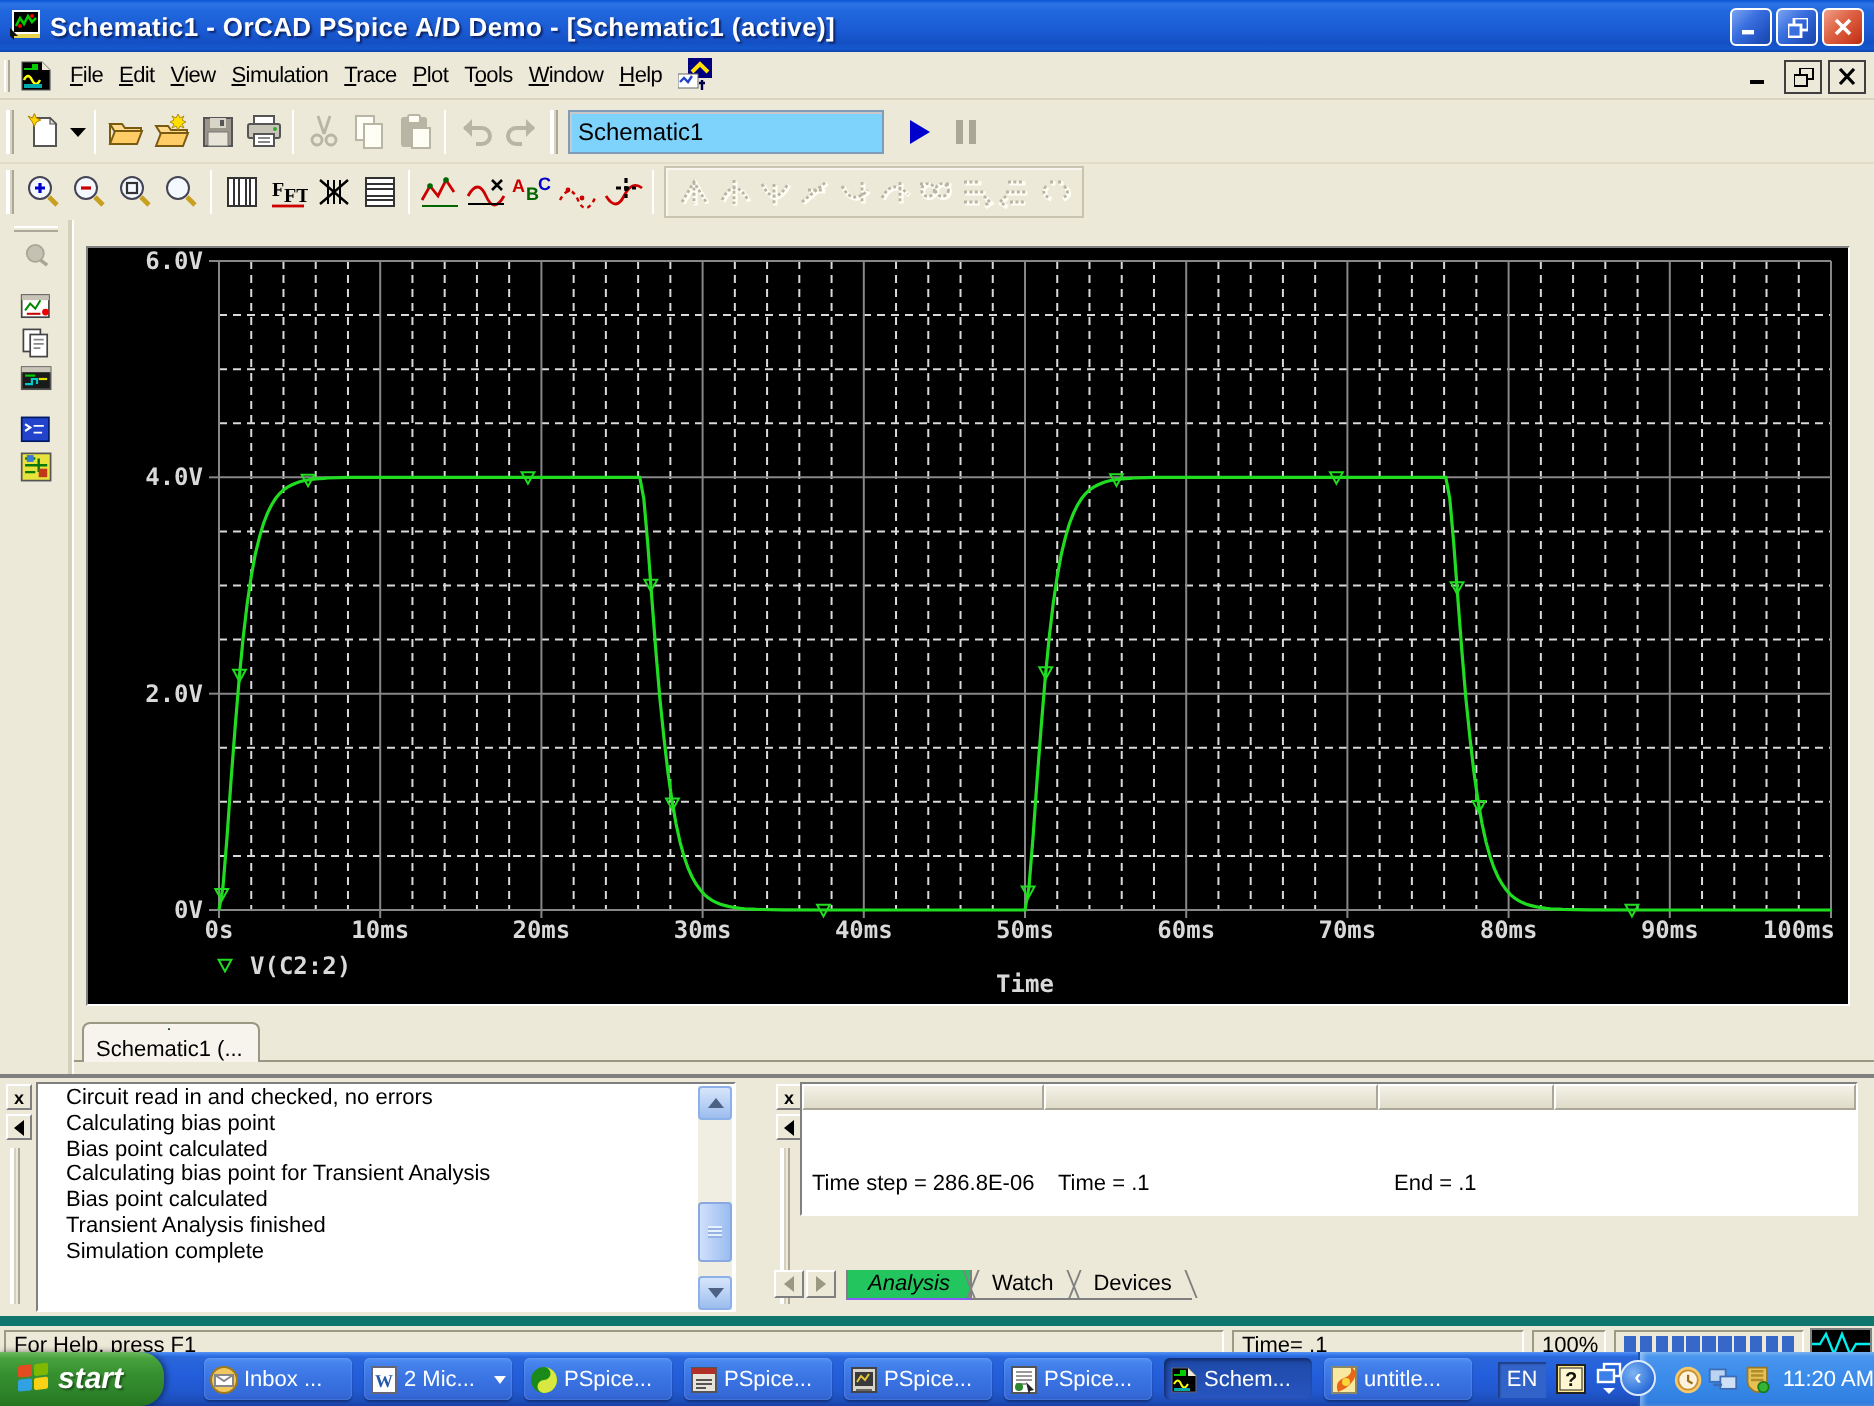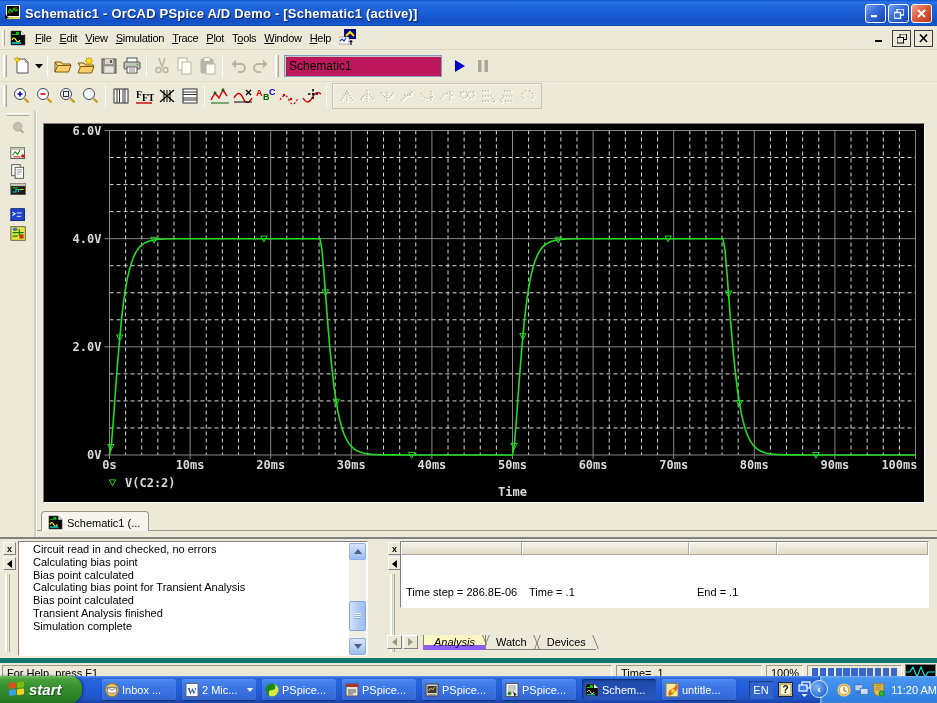--- a/index.html
+++ b/index.html
@@ -39,21 +39,21 @@
   
   #toolbar1 { left:0; top:50px; width:937px; height:32px; background:#ece9d8; display:flex; align-items:center;
     border-bottom:1px solid #e0dcc8; }
   #toolbar2 { left:0; top:82px; width:937px; height:28px; background:#ece9d8; display:flex; align-items:center; }
   .tb-grip { width:4px; height:22px; margin:0 3px;
     border-left:2px solid #fff; border-right:1px solid #aca899; box-shadow:inset -1px 0 0 #d8d4c4; }
   .tb-btn { width:23px; height:24px; display:flex; align-items:center; justify-content:center; }
   .tb-btn.small { height:22px; }
   .tb-sep { width:1px; height:22px; background:#aca899; border-right:1px solid #fff; margin:0 3px; }
   .tb-drop { width:11px; height:24px; display:flex; align-items:center; justify-content:center; }
-  #sim-combo { width:158px; height:22px; background:#be185d; border:1px solid #7f9db9;
+  #sim-combo { width:158px; height:22px; background:#7dd3fc; border:1px solid #7f9db9;
     box-shadow:inset 1px 1px 0 #c8c8c8; font-size:12px; padding:3px 4px; color:#000; margin:0 6px 0 2px; }
   #cursor-toolbar { display:flex; align-items:center; height:26px; border:1px solid #c8c4b0;
     box-shadow:inset 1px 1px 0 #f8f6ee; padding:0 4px; margin-left:2px; }
 
   
   #leftbar { left:0; top:110px; width:37px; height:427px; background:#ece9d8; border-right:1px solid #fff;
     box-shadow:inset -2px 0 0 #d4d0bc; }
   .grip-h { height:3px; width:22px; margin:3px auto 2px auto; border-top:1px solid #fff; border-bottom:1px solid #aca899; }
   .lb-btn { width:24px; height:18px; margin:0 auto; display:flex; align-items:center; justify-content:center; }
   .lb-btn svg { width:19px; height:17px; }
@@ -61,21 +61,21 @@
 
   
   #plotwrap { left:37px; top:110px; width:900px; height:427px; background:#ece9d8; }
   #plotclient { position:absolute; left:6px; top:13px; width:882px; height:380px; background:#000;
     border-top:1px solid #808080; border-left:1px solid #808080;
     border-right:1px solid #fff; border-bottom:1px solid #fff; }
   #plotsvg { position:absolute; left:0; top:0; overflow:visible; }
   #tabstrip { position:absolute; left:0; top:399px; width:900px; height:23px; }
   #doc-tab { position:absolute; left:4px; top:2px; height:20px; padding:2px 8px 0 6px;
     background:#f6f4ec; border:1px solid #9a9782; border-bottom:none; border-radius:4px 4px 0 0;
-    display:flex; align-items:center; gap:4px; font-size:11px; color:#000; }
+    display:flex; align-items:center; gap:4px; font-size:11px; color:#000;flex-direction:column; }
   #tabstrip .tab-base { position:absolute; left:0; top:21px; width:900px; height:1px; background:#9a9782; }
 
   
   #panes { left:0; top:537px; width:937px; height:121px; background:#ece9d8; border-top:2px solid #808080; }
   .pane-ctrl { position:absolute; top:3px; width:15px; }
   .pane-x, .pane-arr { width:13px; height:13px; background:#ece9d8; border:1px solid #fff;
     border-right-color:#808080; border-bottom-color:#808080; font-size:9px; font-weight:bold;
     display:flex; align-items:center; justify-content:center; color:#000; margin-bottom:2px; }
   .pane-grip { width:5px; height:78px; margin:4px 0 0 2px; border-left:2px solid #fff; border-right:1px solid #aca899;
     box-shadow:inset 1px 0 0 #d4d0bc; }
@@ -108,22 +108,22 @@
   #status-fields { position:absolute; top:44px; left:0; width:100%; font-size:11px; color:#000; }
   .sf { position:absolute; white-space:nowrap; }
 
   #status-tabs { position:absolute; left:387px; top:96px; height:20px; display:flex; align-items:flex-start; }
   .nav-btn { width:15px; height:14px; background:#ece9d8; border:1px solid #fff;
     border-right-color:#808080; border-bottom-color:#808080; display:flex; align-items:center; justify-content:center; margin-right:1px; }
   .nav-btn .tri-l { width:0;height:0;border-top:4px solid transparent;border-bottom:4px solid transparent;border-right:5px solid #9a9782; }
   .nav-btn .tri-r { width:0;height:0;border-top:4px solid transparent;border-bottom:4px solid transparent;border-left:5px solid #9a9782; }
   .sheet-tab { position:relative; height:15px; padding:1px 10px 0 10px; font-size:11px; color:#000;
     border-bottom:1px solid #808080; }
-  .sheet-tab.active { background:#fef9c3; border-left:1px solid #808080; border-right:1px solid #808080;
-    border-bottom:5px solid #8b5cf6; font-style:italic; }
+  .sheet-tab.active { background:#22c55e; border-left:1px solid #808080; border-right:1px solid #808080;
+    border-bottom:1px solid #8b5cf6; font-style:italic; }
   .sheet-tab .slant { position:absolute; top:0; bottom:0; width:1px; background:#808080; }
   .slant-l { left:0; transform:skewX(-22deg); }
   .slant-r { right:0; transform:skewX(22deg); }
 
   
   #statusbar { left:0; top:658px; width:937px; height:18px; background:#ece9d8; border-top:5px solid #0f766e;
     font-size:11px; color:#000; }
   .stat-panel { position:absolute; top:2px; height:14px; border:1px solid #9d9a84;
     border-right-color:#fff; border-bottom-color:#fff; padding:1px 4px; white-space:nowrap; }
   #progress-blocks { display:flex; gap:1.5px; padding-top:0.5px; }

